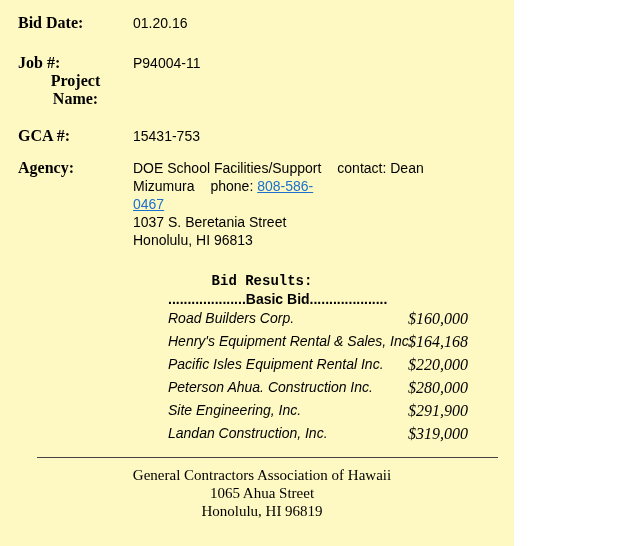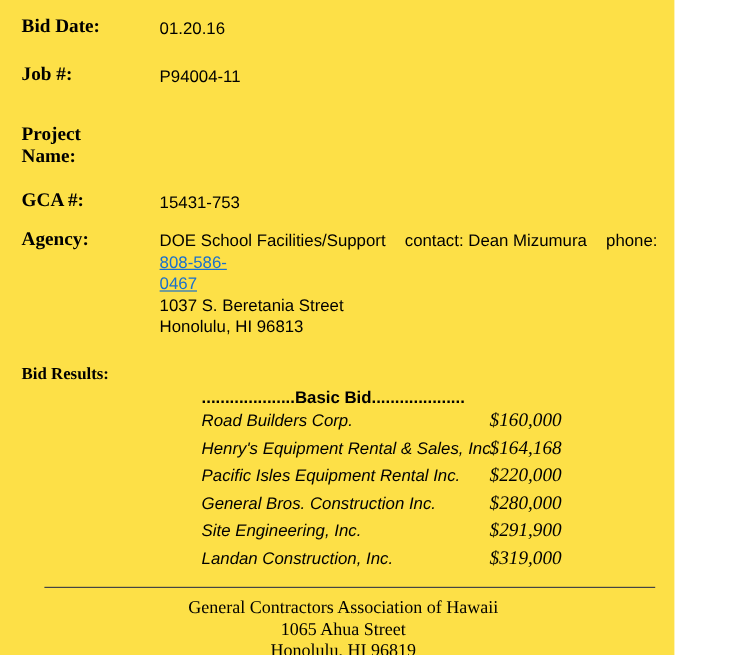--- a/index.html
+++ b/index.html
@@ -2,25 +2,25 @@
 <html><head>
 <meta charset="utf-8">
 <style>
   html, body {
     margin: 0;
     padding: 0;
     background: #ffffff;
   }
   .page {
     position: relative;
-    width: 562px;
+    width: 514px;
     height: 546px;
     box-sizing: border-box;
     padding: 14px 8px 0 18px;
-    background: #fde047;
+    background: #fef9c3;
     overflow: hidden;
   }
   
   .field-row {
     display: flex;
     align-items: flex-start;
   }
   .field-row.center-align { align-items: center; }
   .field-label {
     width: 115px;
@@ -33,40 +33,41 @@
   }
   .field-label .label-inner { display: inline-block; max-width: 62px; }
   .field-value {
     flex: 1;
     font-family: "Liberation Sans", sans-serif;
     font-size: 14px;
     line-height: 18px;
     color: #000000;
   }
   .mb22 { margin-bottom: 22px; }
-  .mb16 { margin-bottom: 32px; }
-  .mb19 { margin-bottom: 19px; }
+  .mb16 { margin-bottom: 0; }
+  .mb19 { margin-bottom: 19px; text-align: center; }
   .mb14 { margin-bottom: 14px; }
   .mb23 { margin-bottom: 23px; justify-content: flex-end; }
   .inline-label {
     font-weight: normal;
     margin-left: 16px;
   }
   .phone-link {
     color: #1a70cc;
     text-decoration: underline;
     cursor: pointer;
   }
   
   .bid-results-label {
-    font-family: Liberation Serif, serif;
+    font-family: Liberation Mono, monospace;
     font-weight: bold;
     font-size: 14px;
     line-height: 18px;
     color: #000000;
+    text-align: center;
   }
   .bid-table {
     margin-left: 150px;
     width: 312px;
   }
   .basic-bid-header {
     font-family: "Liberation Sans", sans-serif;
     font-weight: bold;
     font-size: 14px;
     line-height: 18px;
@@ -156,21 +157,21 @@
     </div>
     <div class="bid-row">
       <div class="bid-name">Henry's Equipment Rental &amp; Sales, Inc.</div>
       <div class="bid-amount">$164,168</div>
     </div>
     <div class="bid-row">
       <div class="bid-name">Pacific Isles Equipment Rental Inc.</div>
       <div class="bid-amount">$220,000</div>
     </div>
     <div class="bid-row">
-      <div class="bid-name">General Bros. Construction Inc.</div>
+      <div class="bid-name">Peterson Ahua. Construction Inc.</div>
       <div class="bid-amount">$280,000</div>
     </div>
     <div class="bid-row">
       <div class="bid-name">Site Engineering, Inc.</div>
       <div class="bid-amount">$291,900</div>
     </div>
     <div class="bid-row">
       <div class="bid-name">Landan Construction, Inc.</div>
       <div class="bid-amount">$319,000</div>
     </div>

